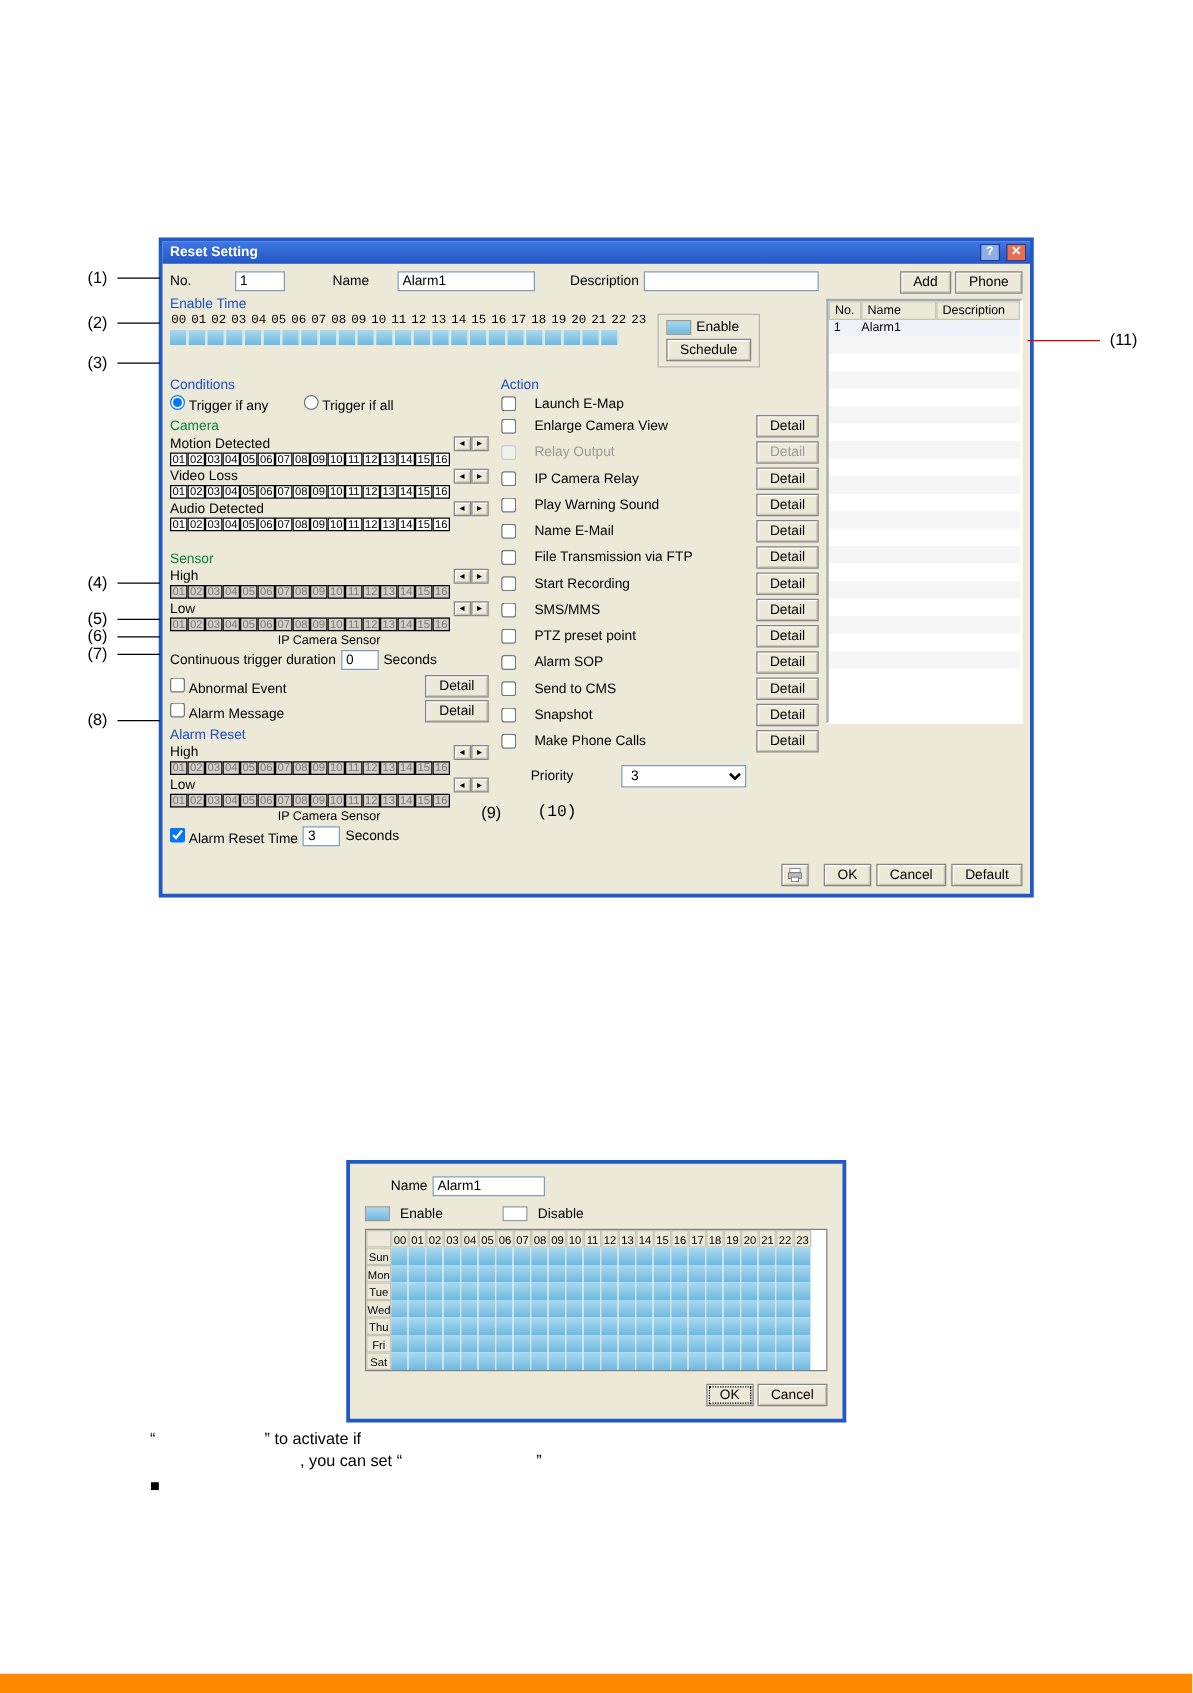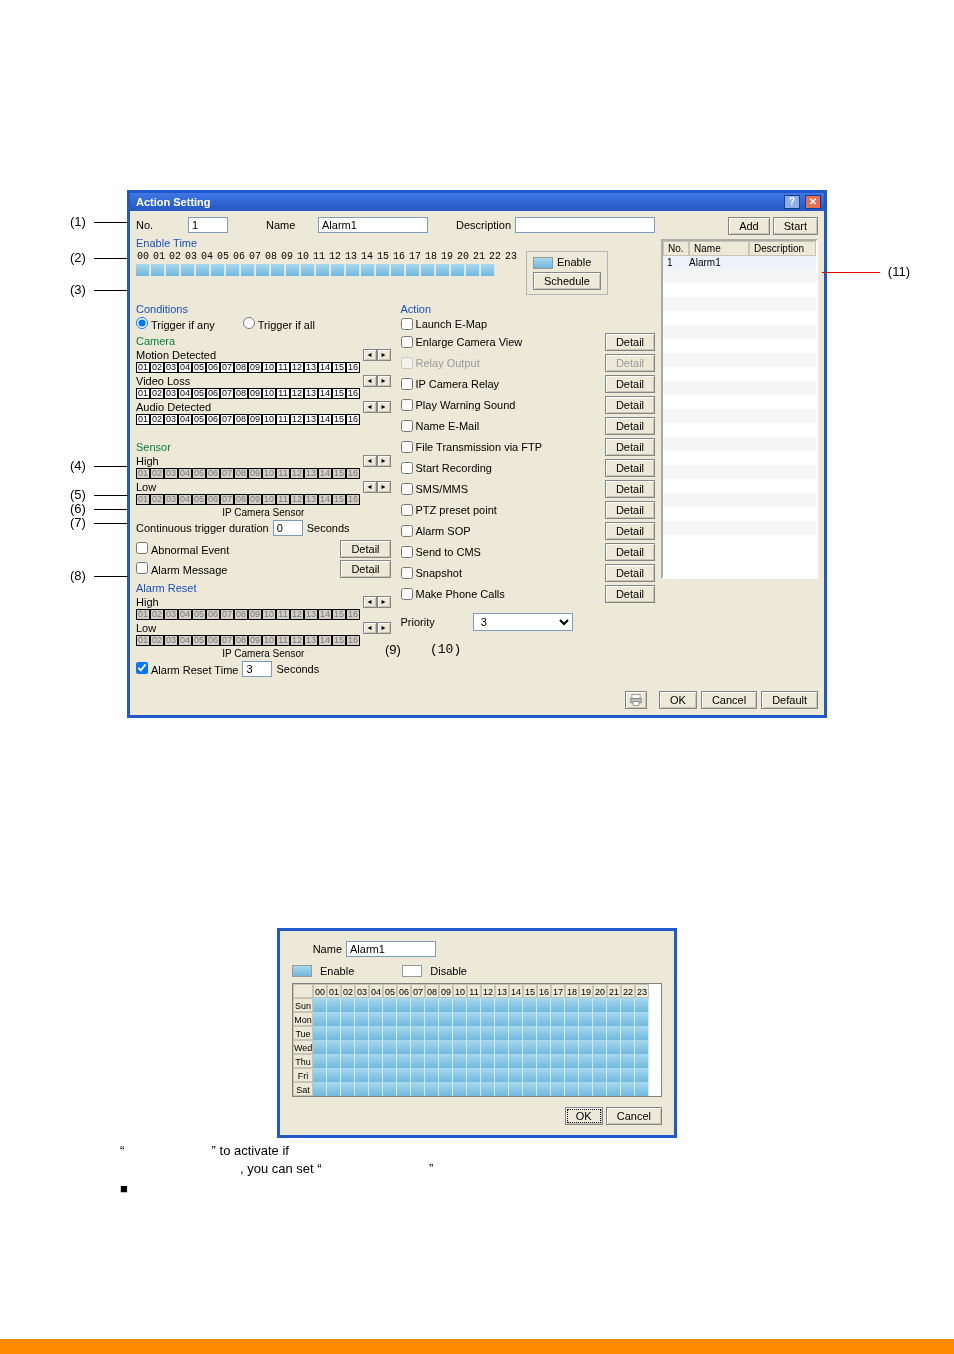--- a/index.html
+++ b/index.html
@@ -173,21 +173,21 @@
 
   .action-item {
     display: flex;
     align-items: center;
     justify-content: space-between;
     margin: 3px 0;
   }
   .action-item .cb {
     display: flex;
     align-items: center;
-    gap: 0;
+    gap: 12px;
   }
   input[type=checkbox], input[type=radio] {
     margin: 0 3px 0 0;
     width: 12px; height: 12px;
   }
   .disabled-text { color: #9a9a9a; }
 
   .list {
     border: 2px inset #fff;
     background: #fff;
@@ -327,21 +327,21 @@
     <div class="callout" style="top:452px; left:325px;"><span>(9)</span></div>
     <div class="callout" style="top:452px; left:370px;font-family:Liberation Mono, monospace;"><span>(10)</span></div>
 
     <div class="callout" style="top:74px; right:-16px; color:#000;">
       <div class="line" style="right:30px; top:8px; width:58px; background:#e00000;"></div>
       <span>(11)</span>
     </div>
 
     <div class="dlg">
       <div class="titlebar">
-        <span>Action Setting</span>
+        <span>Reset Setting</span>
         <span class="btns">
           <span class="btn-help">?</span>
           <span class="btn-close">✕</span>
         </span>
       </div>
       <div class="body">
         <div class="left">
 
           <div class="row">
             <span class="lbl">No.</span>
@@ -757,36 +757,36 @@
               <div class="action-item">
                   <span class="cb">
                     <input type="checkbox" style="">
                     <span>Make Phone Calls</span>
                   </span>
                   <button class="btn">
                     <span>Detail</span>
                   </button>
                 </div>
 
-              <div class="row" style="margin-top:10px;">
+              <div class="row" style="margin-top:10px;margin-left:24px;">
                 <span>Priority</span>
                 <span style="width:30px;"></span>
                 <select style="width:100px"><option>3</option></select>
               </div>
             </div>
           </div>
         </div>
 
         <div class="right">
           <div style="text-align:right; margin-bottom:4px;">
             <button class="btn">
                 <span>Add</span>
               </button>
             <button class="btn">
-                <span>Start</span>
+                <span>Phone</span>
               </button>
           </div>
           <div class="list">
             <div class="list-head">
               <span class="c1">No.</span>
               <span class="c2">Name</span>
               <span class="c3">Description</span>
             </div>
             <div class="list-row">
               <span>1</span>

